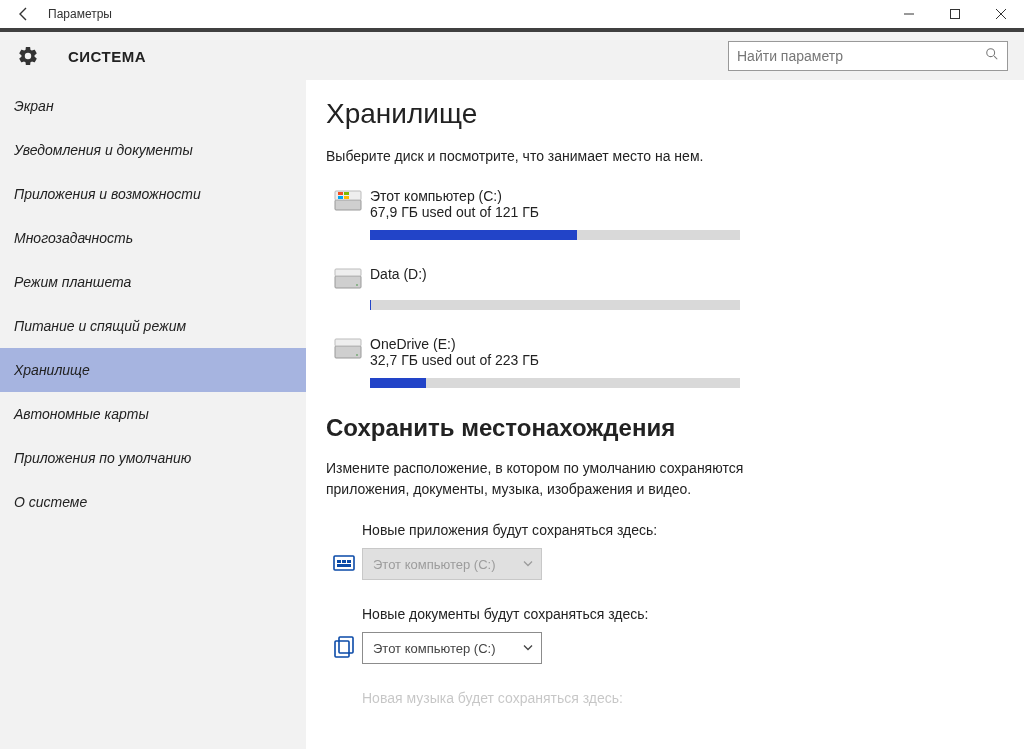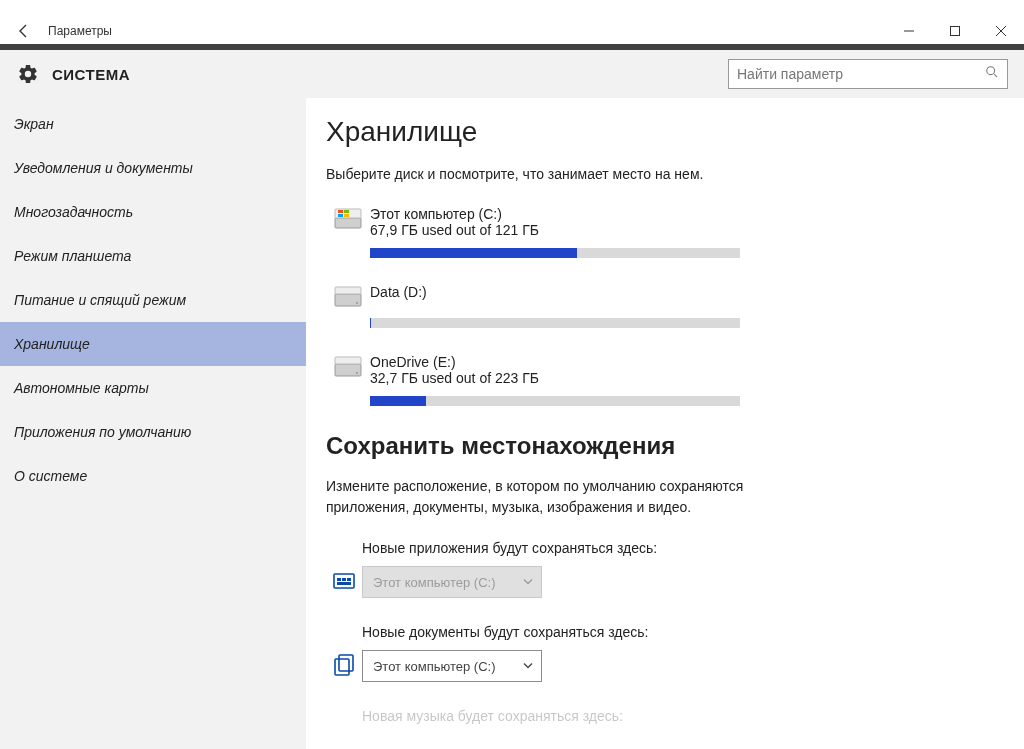--- a/index.html
+++ b/index.html
@@ -4,22 +4,21 @@
 <style>
   * { box-sizing: border-box; margin: 0; padding: 0; font-family: "Segoe UI", Tahoma, sans-serif; }
   html, body { width: 1024px; height: 749px; overflow: hidden; background: #fff; }
 
   
   .titlebar {
     height: 32px;
     display: flex;
     align-items: center;
     background: #fff;
-    border-bottom: 6px solid #404040;
-    margin-top: 18px;
+    border-bottom: 4px solid #404040;
   }
   .titlebar .back {
     width: 48px; height: 32px;
     display: flex; align-items: center; justify-content: center;
     color: #333;
   }
   .titlebar .title {
     font-size: 12px; color: #333; flex: 1;
   }
   .win-controls { display: flex; }
@@ -38,21 +37,21 @@
     background: #f2f2f2;
     padding: 0 16px 0 12px;
   }
   .header-row .gear {
     width: 32px; height: 32px;
     display: flex; align-items: center; justify-content: center;
     color: #333;
   }
   .header-row .section-title {
     font-size: 15px; font-weight: 600; letter-spacing: 0.5px;
-    margin-left: 8px; color: #222;
+    margin-left: 24px; color: #222;
   }
   .header-row .spacer { flex: 1; }
   .search-box {
     width: 280px; height: 30px;
     border: 1px solid #999;
     background: #fff;
     display: flex; align-items: center;
     padding: 0 8px;
   }
   .search-box input {
@@ -210,20 +209,23 @@
   </div>
 </div>
 
 <div class="body">
   <div class="sidebar" id="sidebar">
       <div class="nav-item">
         <span>Экран</span>
       </div>
       <div class="nav-item">
         <span>Уведомления и документы</span>
+      </div>
+      <div class="nav-item">
+        <span>Приложения и возможности</span>
       </div>
       <div class="nav-item">
         <span>Многозадачность</span>
       </div>
       <div class="nav-item">
         <span>Режим планшета</span>
       </div>
       <div class="nav-item">
         <span>Питание и спящий режим</span>
       </div>

